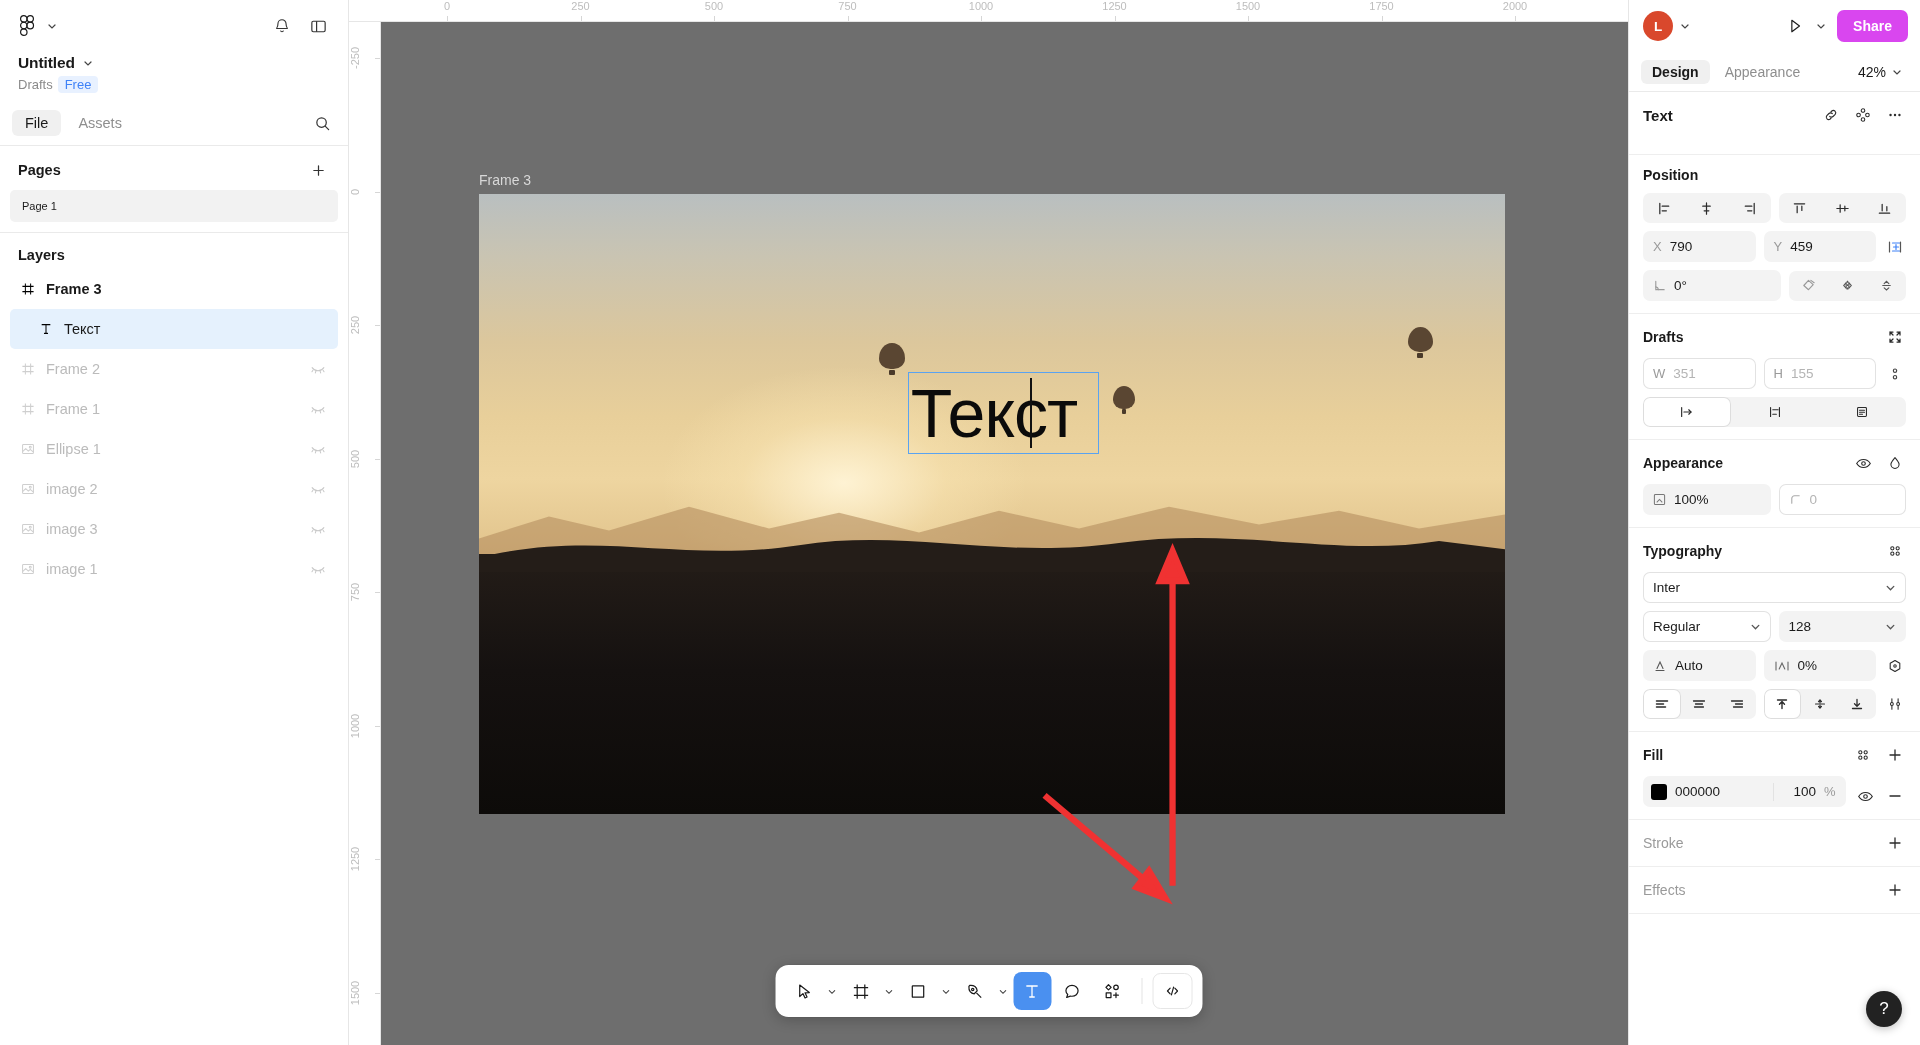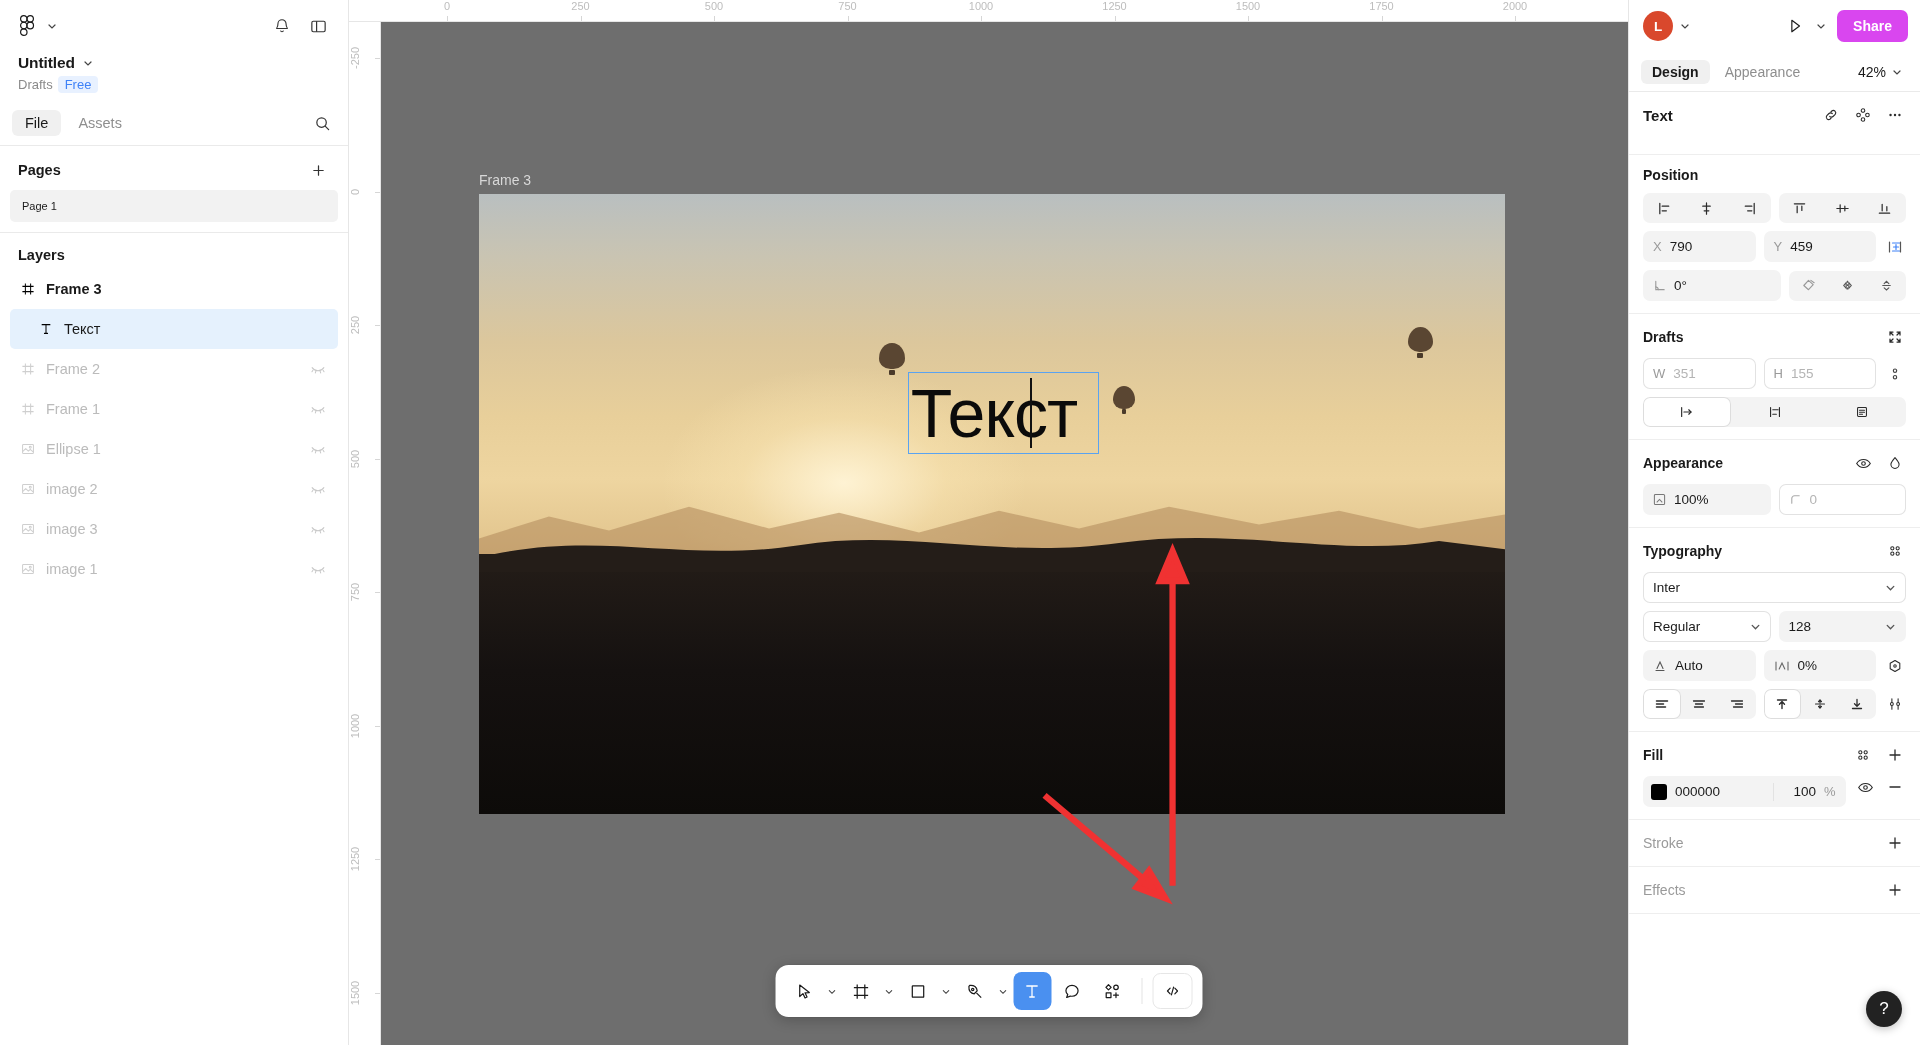--- a/index.html
+++ b/index.html
@@ -188,21 +188,21 @@
   .field .f-caret { margin-left: auto; color: #555; display: flex; }
 
   .rp-help {
     position: absolute; right: 18px; bottom: 18px; width: 36px; height: 36px;
     border-radius: 50%; background: #222; color: #fff; display: flex; align-items: center;
     justify-content: center; font-size: 17px; cursor: pointer; z-index: 40;
     box-shadow: 0 2px 8px rgba(0,0,0,0.25);
   }
 
   .swatch { width: 16px; height: 16px; border-radius: 3px; flex: none; box-shadow: 0 0 0 1px rgba(0,0,0,0.12) inset; }
-  .fill-row { display: flex; align-items: flex-start; gap: 8px; }
+  .fill-row { display: flex; align-items: flex-end; gap: 8px; }
   .fill-main { flex: 1; height: 31px; background: #f3f3f3; border-radius: 7px; display: flex; align-items: center; padding: 0 8px; gap: 8px; }
   .fill-hex { font-size: 13.5px; color: #1a1a1a; }
   .fill-sep { width: 1px; height: 18px; background: #e2e2e2; margin-left: auto; }
   .fill-op { font-size: 13.5px; color: #1a1a1a; width: 34px; text-align: right; }
   .fill-pct { font-size: 13px; color: #9a9a9a; width: 14px; }
   svg { display: block; }
 </style>
 </head>
 <body>
 

